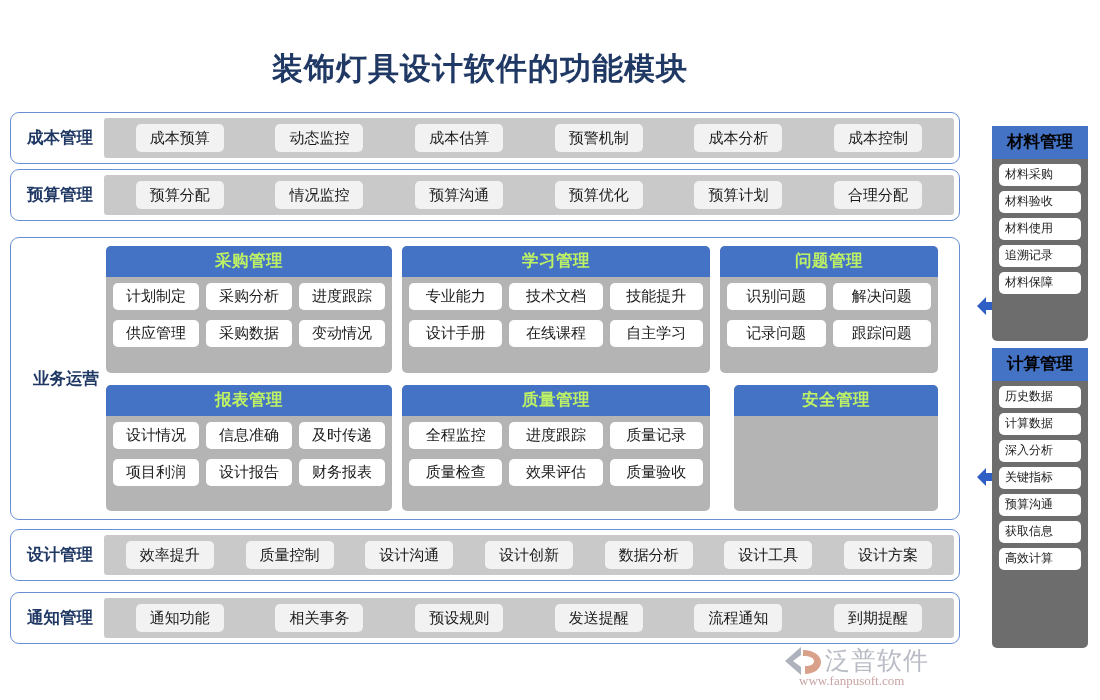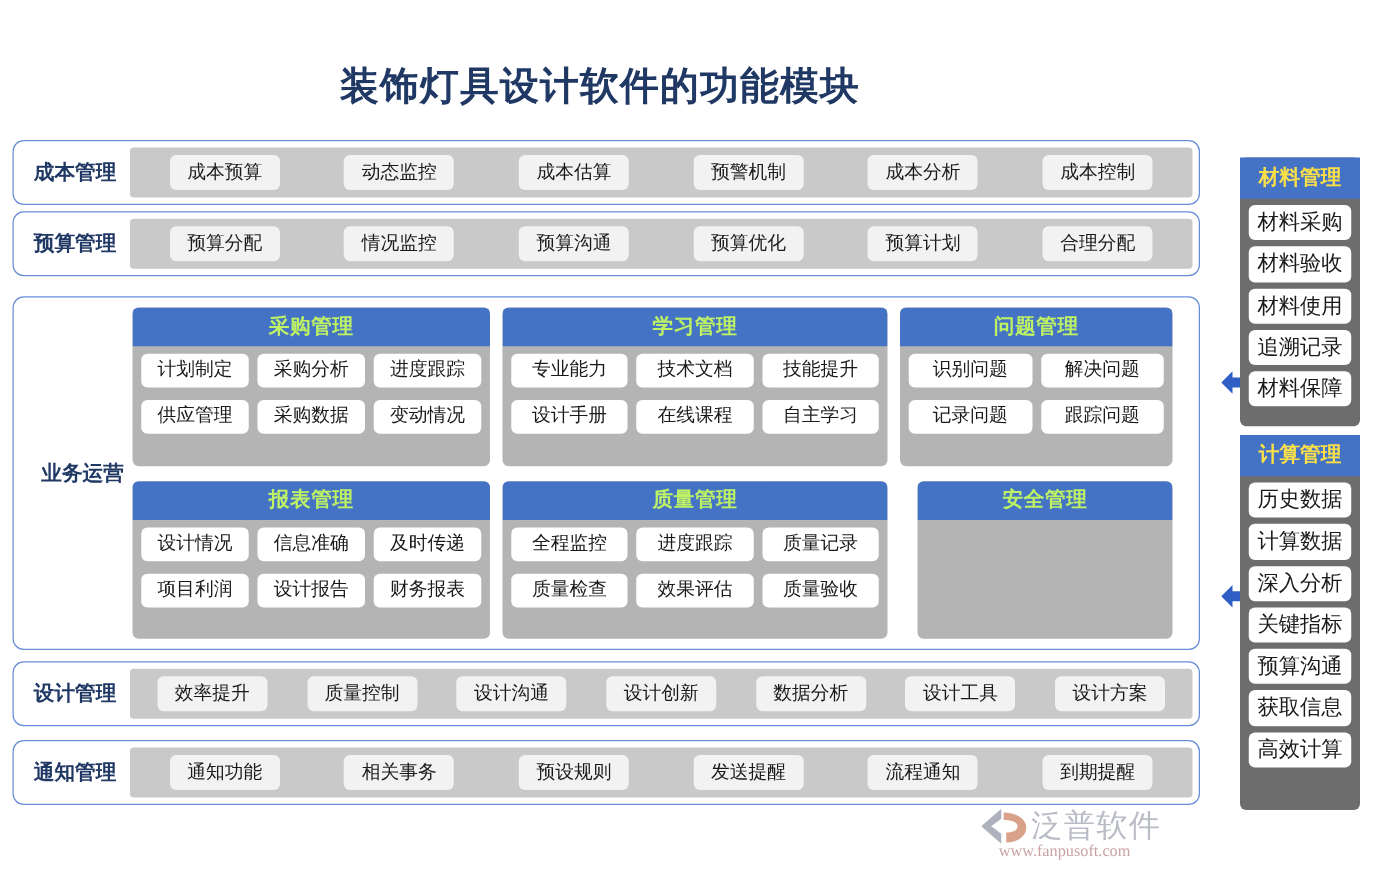--- a/index.html
+++ b/index.html
@@ -113,31 +113,31 @@
   
   .side {
     position: absolute;
     background: #6d6d6d;
     border-radius: 5px;
     padding: 0 0 7px 0;
     display: flex; flex-direction: column;
   }
   .side-head {
     background: #4472c4;
-    color: #fde047;
+    color: #000000;
     font-size: 16.5px; font-weight: bold;
     text-align: center;
     padding: 5px 0 6px;
   }
   .side-list { padding: 5px 7px 0; display: flex; flex-direction: column; gap: 5px; }
   .side-item {
     background: #ffffff;
     border-radius: 5px;
-    font-size: 17px; color: #1a1a1a;
-    text-align: center;
+    font-size: 12px; color: #1a1a1a;
+    text-align: left;
     padding: 3px 6px 4px;
     white-space: nowrap;
     line-height: 1.25;
   }
 
   
   .arrow { position: absolute; width: 34px; height: 22px; }
 
   
   .logo { position: absolute; right: 8px; bottom: 6px; width: 150px; height: 52px; }

